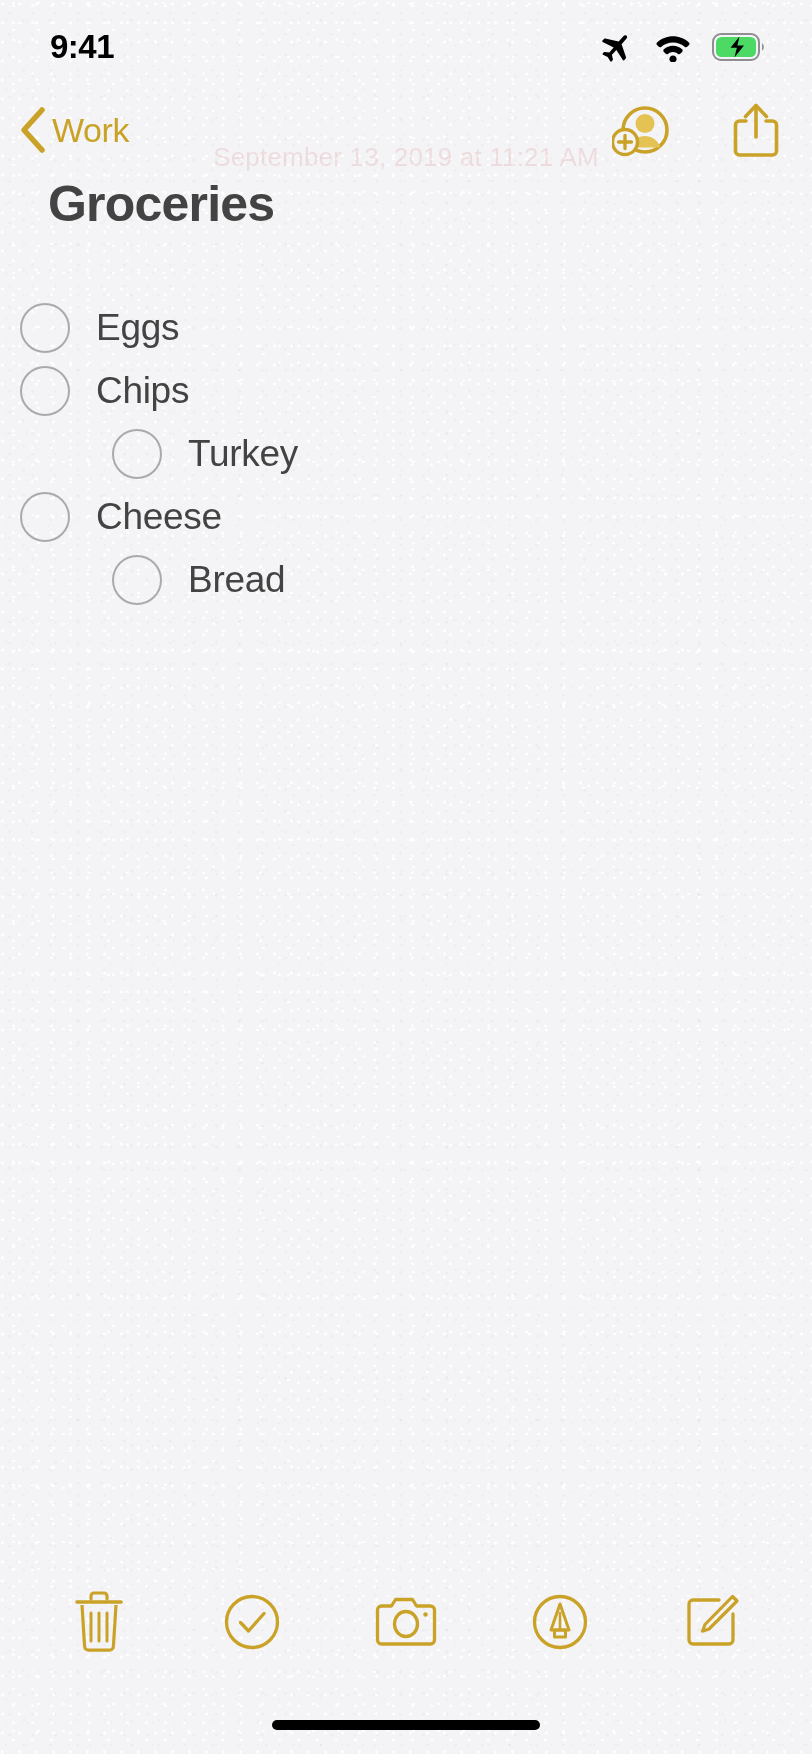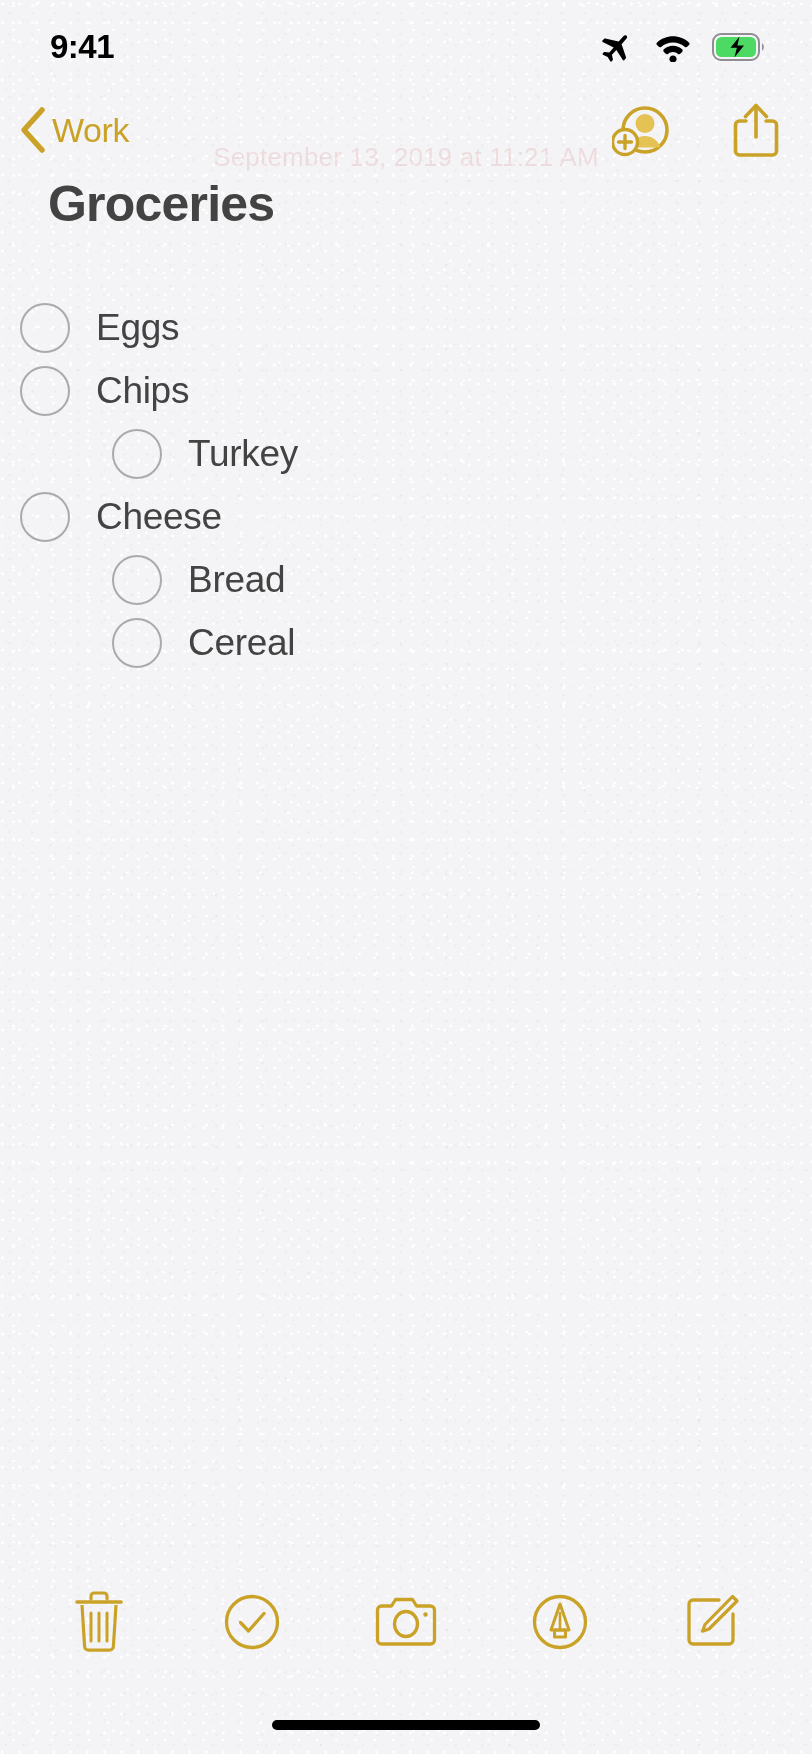--- a/index.html
+++ b/index.html
@@ -174,24 +174,20 @@
         <span class="check-label">Turkey</span>
       </div>
       <div class="check-row">
         <div class="checkbox"></div>
         <span class="check-label">Cheese</span>
       </div>
       <div class="check-row indent">
         <div class="checkbox"></div>
         <span class="check-label">Bread</span>
       </div>
-      <div class="check-row indent">
-        <div class="checkbox"></div>
-        <span class="check-label">Cereal</span>
-      </div>
     </div>
 </div>
 
 <div class="toolbar">
 
   <div class="toolbar-btn">
     <svg width="52" height="62" viewBox="0 0 52 62">
       <path d="M18 8V5a3 3 0 0 1 3-3h10a3 3 0 0 1 3 3v3" fill="none" stroke="#c9a227" stroke-width="3.2" stroke-linecap="round"></path>
       <path d="M4 11h44" stroke="#c9a227" stroke-width="3.6" stroke-linecap="round"></path>
       <path d="M9 14l2.6 41.5a4 4 0 0 0 4 3.7h20.8a4 4 0 0 0 4-3.7L43 14" fill="none" stroke="#c9a227" stroke-width="3.2" stroke-linejoin="round"></path>

